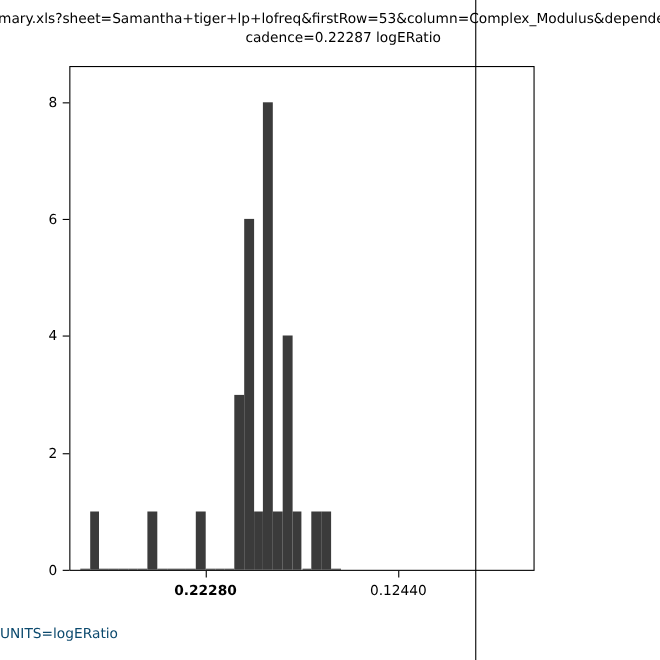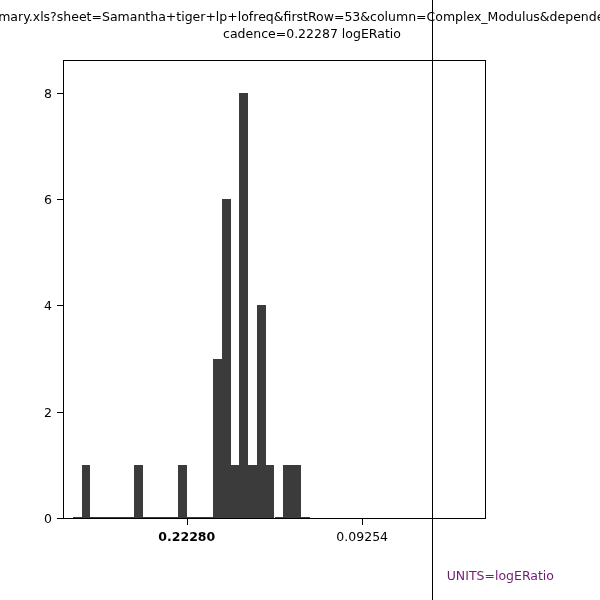--- a/index.html
+++ b/index.html
@@ -88,23 +88,23 @@
     font-size: 12.5px;
     color: #000;
     transform: translateX(-50%);
     white-space: nowrap;
   }
   #xaxis-label {
     position: absolute;
     left: 0;
     top: 568px;
     width: 554px;
-    text-align: right;
+    text-align: left;
     font-size: 12.5px;
-    color: #701a75;
+    color: #0c4a6e;
   }
   
   #marker-line {
     position: absolute;
     top: 0;
     width: 1px;
     height: 600px;
     background: #000;
   }
   #ylabels-layer, #xlabels-layer {
@@ -167,19 +167,19 @@
       <div class="ytick-label" style="right: 548px; top: 305.442px;">4</div>
       <div class="ytick-mark" style="left: 57px; top: 199.163px;"></div>
       <div class="ytick-label" style="right: 548px; top: 199.163px;">6</div>
       <div class="ytick-mark" style="left: 57px; top: 92.8837px;"></div>
       <div class="ytick-label" style="right: 548px; top: 92.8837px;">8</div>
     </div>
   <div id="xlabels-layer">
       <div class="xtick-mark" style="left: 186.792px; top: 519px;"></div>
       <div class="xtick-label" style="left: 186.792px; top: 529px; font-weight: bold;">0.22280</div>
       <div class="xtick-mark" style="left: 362.208px; top: 519px;"></div>
-      <div class="xtick-label" style="left: 362.208px; top: 529px;">0.09254</div>
+      <div class="xtick-label" style="left: 362.208px; top: 529px;">0.12440</div>
     </div>
 
   <div id="marker-line" style="left: 432.375px; background: rgb(0, 0, 0);"></div>
 
   <div id="xaxis-label">UNITS=logERatio</div>
 </div>
 
 </body></html>

